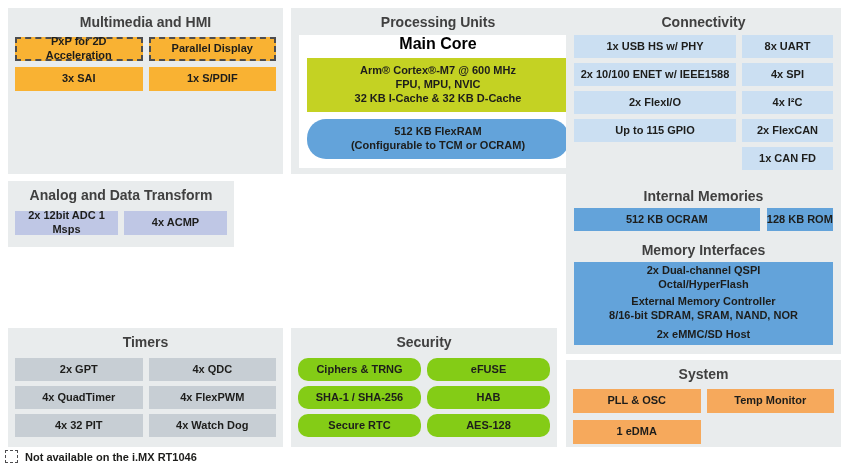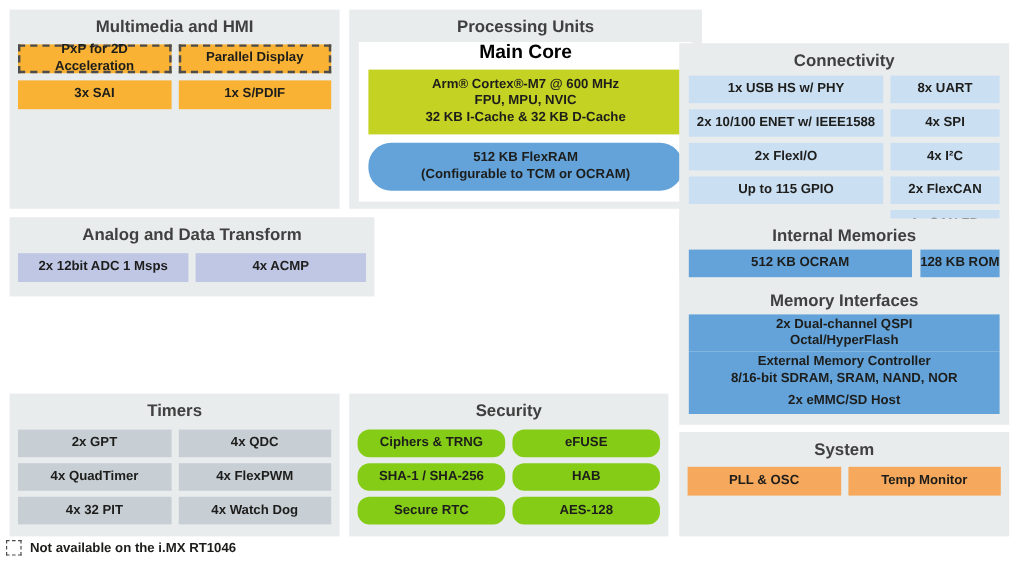--- a/index.html
+++ b/index.html
@@ -20,22 +20,22 @@
   .lav     { background:#bfc7e5; }
   .gray    { background:#c7ced4; }
   .pink    { background:#84cc16;border-radius:10px; }
   .dashed  { border:2px dashed #4c4c4e; }
 
   .grid2 { display:grid; grid-template-columns:1fr 1fr; gap:6px; padding:0 7px; }
 
   
   #sec-multimedia   { left:8px;   top:8px;   width:275px; height:166px; }
   #sec-processing   { left:291px; top:8px;   width:294px; height:166px; }
-  #sec-connectivity { left:566px; top:8px;   width:275px; height:194px;margin-top:28px; }
-  #sec-analog       { left:8px;   top:181px; width:304px; height:66px; }
+  #sec-connectivity { left:566px; top:8px;   width:275px; height:194px; }
+  #sec-analog       { left:8px;   top:181px; width:226px; height:66px; }
   #sec-memories     { left:566px; top:182px; width:275px; height:172px; }
   #sec-timers       { left:8px;   top:328px; width:275px; height:119px; }
   #sec-security     { left:291px; top:328px; width:266px; height:119px; }
   #sec-system       { left:566px; top:360px; width:275px; height:87px; }
 
   
   .mm-grid { margin-top:7px; }
   .mm-grid + .mm-grid { margin-top:6px; }
 
   
@@ -174,20 +174,21 @@
       <div class="block pink">Secure RTC</div>
       <div class="block pink">AES-128</div>
     </div>
   </div>
 
   <div class="sec" id="sec-system">
     <h2 class="sec-title">System</h2>
     <div class="grid2 s-grid">
       <div class="block lorange">PLL &amp; OSC</div>
       <div class="block lorange">Temp Monitor</div>
+      <div class="block lorange">1 eDMA</div>
     </div>
   </div>
 
   <div id="footnote">
     <span class="legend-box"></span>
     <span class="txt">Not available on the i.MX RT1046</span>
   </div>
 
 </div>
 

